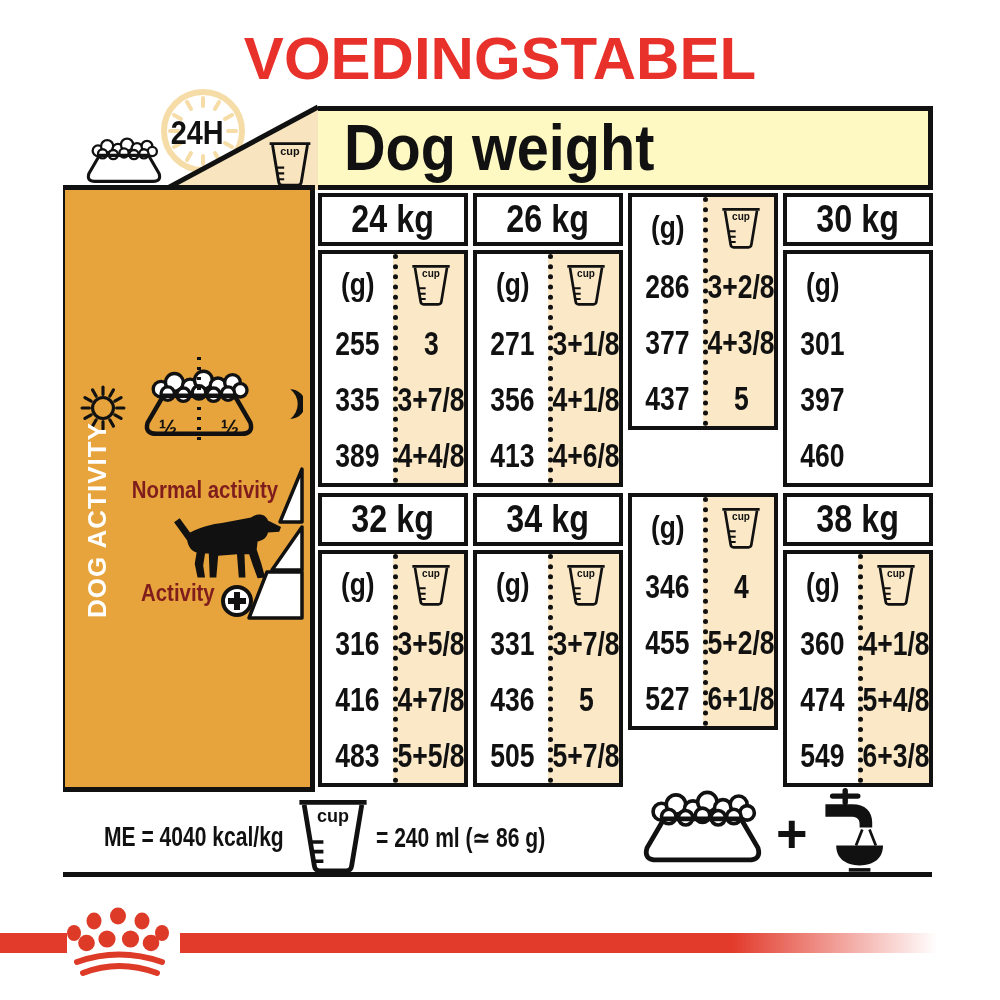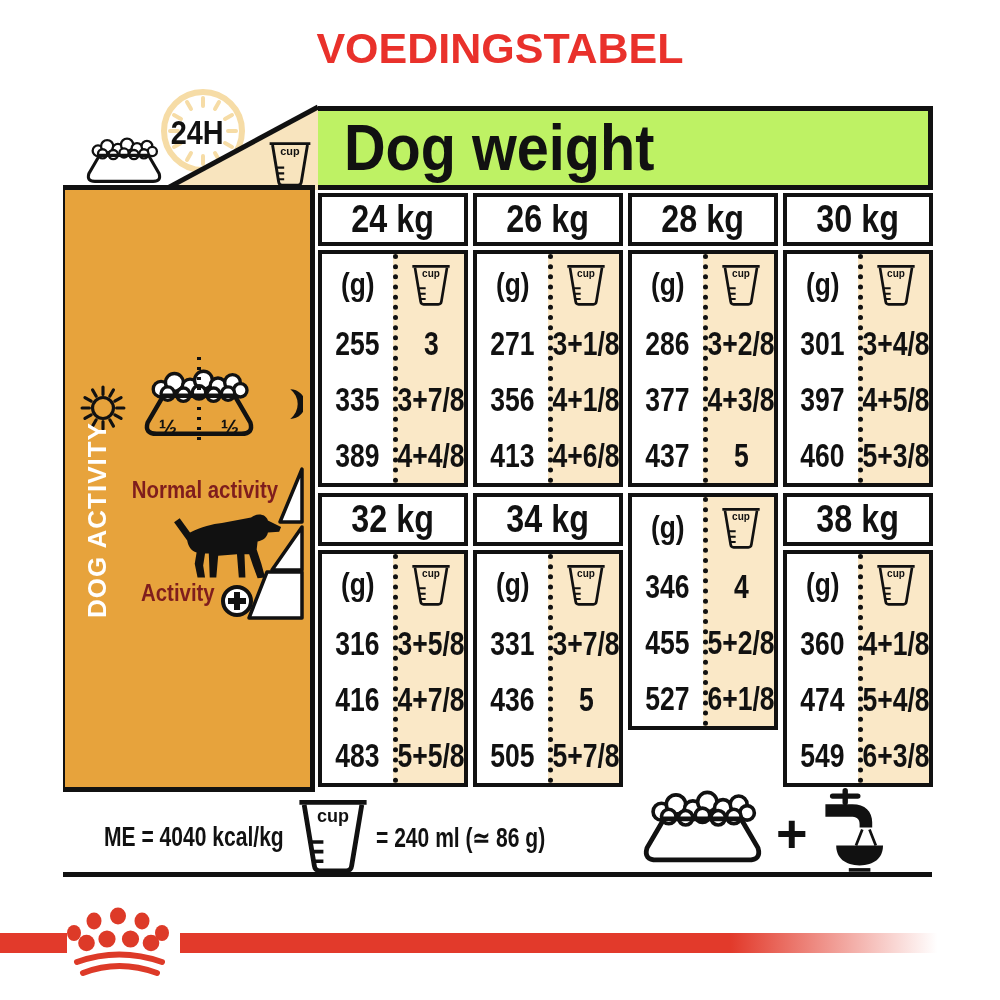--- a/index.html
+++ b/index.html
@@ -1,20 +1,20 @@
 <!DOCTYPE html>
 <html><head>
 <meta charset="utf-8">
 <style>
   html,body{margin:0;padding:0;background:#fff;}
   .page{position:relative;width:1000px;height:1000px;background:#fff;overflow:hidden;
         font-family:"Liberation Sans",sans-serif;font-weight:bold;color:#111;}
   .abs{position:absolute;}
-  .title{left:0;right:0;top:24px;text-align:center;font-size:43px;letter-spacing:0px;color:#E9312B;}
-  .band{left:318px;top:106px;width:615px;height:84px;background:#bef264;border:5px solid #111;
+  .title{left:0;right:0;top:24px;text-align:center;font-size:60px;letter-spacing:0px;color:#E9312B;}
+  .band{left:318px;top:106px;width:615px;height:84px;background:#fef9c3;border:5px solid #111;
         border-left:none;box-sizing:border-box;display:flex;align-items:center;padding-left:26px;font-size:64px;}
   .h24{left:166px;top:113px;font-size:34px;}
   .sidebar{left:63px;top:185px;width:252px;height:607px;background:#E7A33C;box-sizing:border-box;
            border:5px solid #111;border-left-width:2px;}
   .vtext{left:17px;top:428px;transform:rotate(-90deg);transform-origin:0 0;font-size:26px;color:#fff;
          white-space:nowrap;letter-spacing:1px;}
   .sblabel{font-size:24px;color:#7f1d1d;}
   .table{left:318px;top:193px;width:615px;height:548px;display:flex;flex-direction:column;gap:6px;}
   .tsection{display:flex;gap:5px;}
   .wcol{flex:1;display:flex;flex-direction:column;min-width:0;}
@@ -222,23 +222,20 @@
                 <span class="cond">4+1/8</span>
               </div>
               <div class="vcell">
                 <span class="cond">4+6/8</span>
               </div>
             </div>
     </div>
   </div>
 
   <div class="wcol">
-    <div class="whead">
-      <span class="cond85">28 kg</span>
-    </div>
     <div class="wbody">
       <div class="gcol">
         <div class="icell">
           <span class="cond85">(g)</span>
         </div>
       <div class="vcell">
                 <span class="cond">286</span>
               </div>
               <div class="vcell">
                 <span class="cond">377</span>
@@ -276,36 +273,20 @@
           <span class="cond85">(g)</span>
         </div>
       <div class="vcell">
                 <span class="cond">301</span>
               </div>
               <div class="vcell">
                 <span class="cond">397</span>
               </div>
               <div class="vcell">
                 <span class="cond">460</span>
-              </div>
-            </div>
-      <div class="ccol">
-        <div class="icell">
-          <svg class="cupicon" viewBox="0 0 60 66">
-                  <use href="#sym-cup"></use>
-                </svg>
-        </div>
-      <div class="vcell">
-                <span class="cond">3+4/8</span>
-              </div>
-              <div class="vcell">
-                <span class="cond">4+5/8</span>
-              </div>
-              <div class="vcell">
-                <span class="cond">5+3/8</span>
               </div>
             </div>
     </div>
   </div>
 </div>
     <div class="tsection">
   <div class="wcol">
     <div class="whead">
       <span class="cond85">32 kg</span>
     </div>

